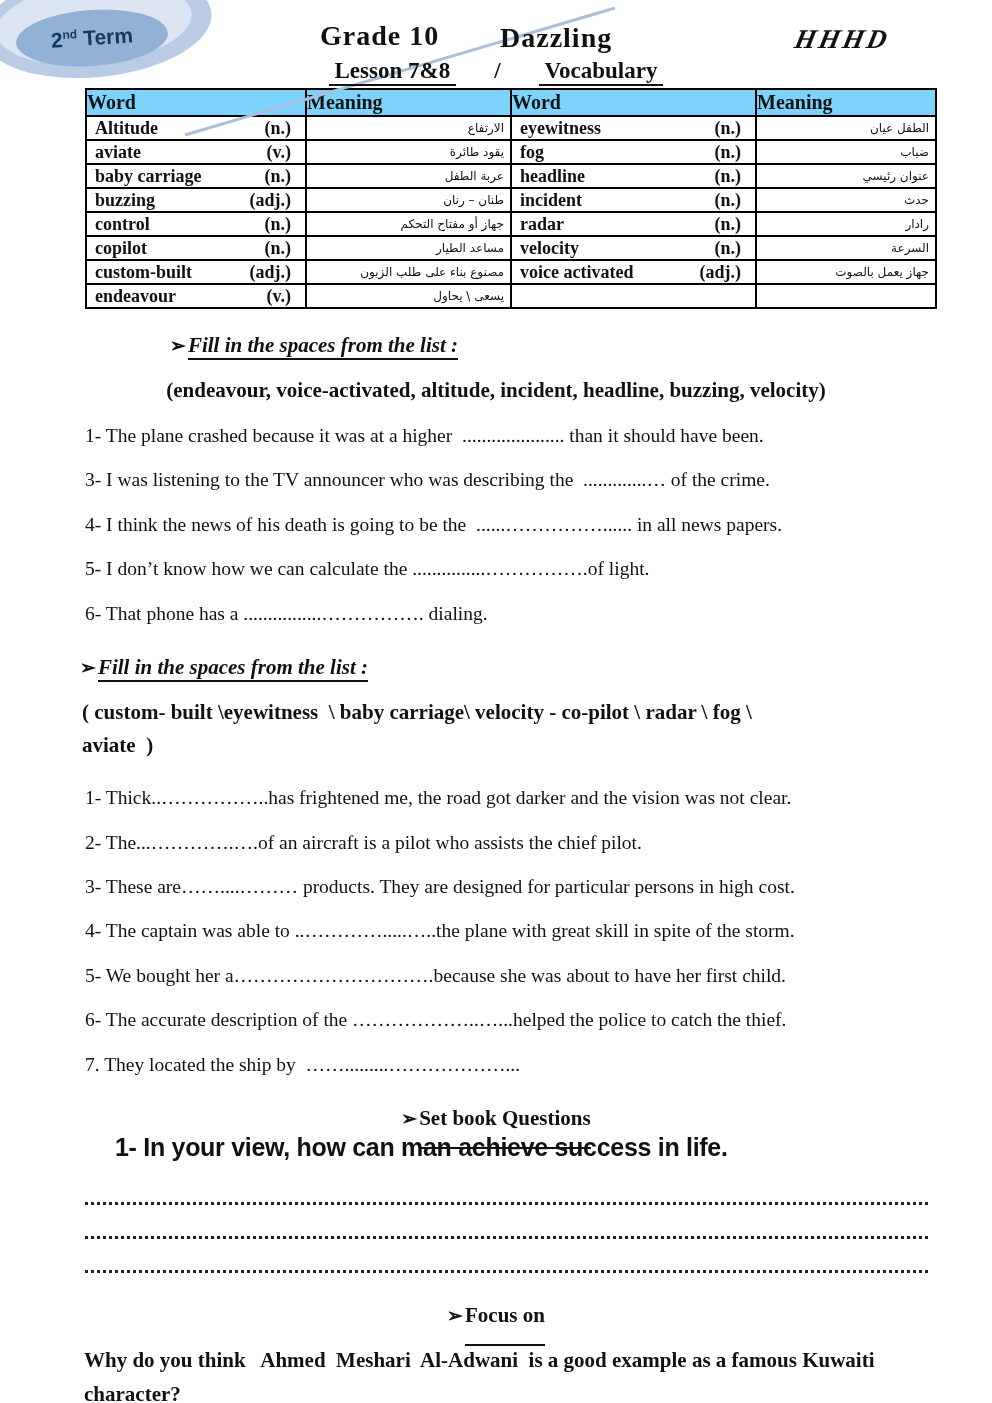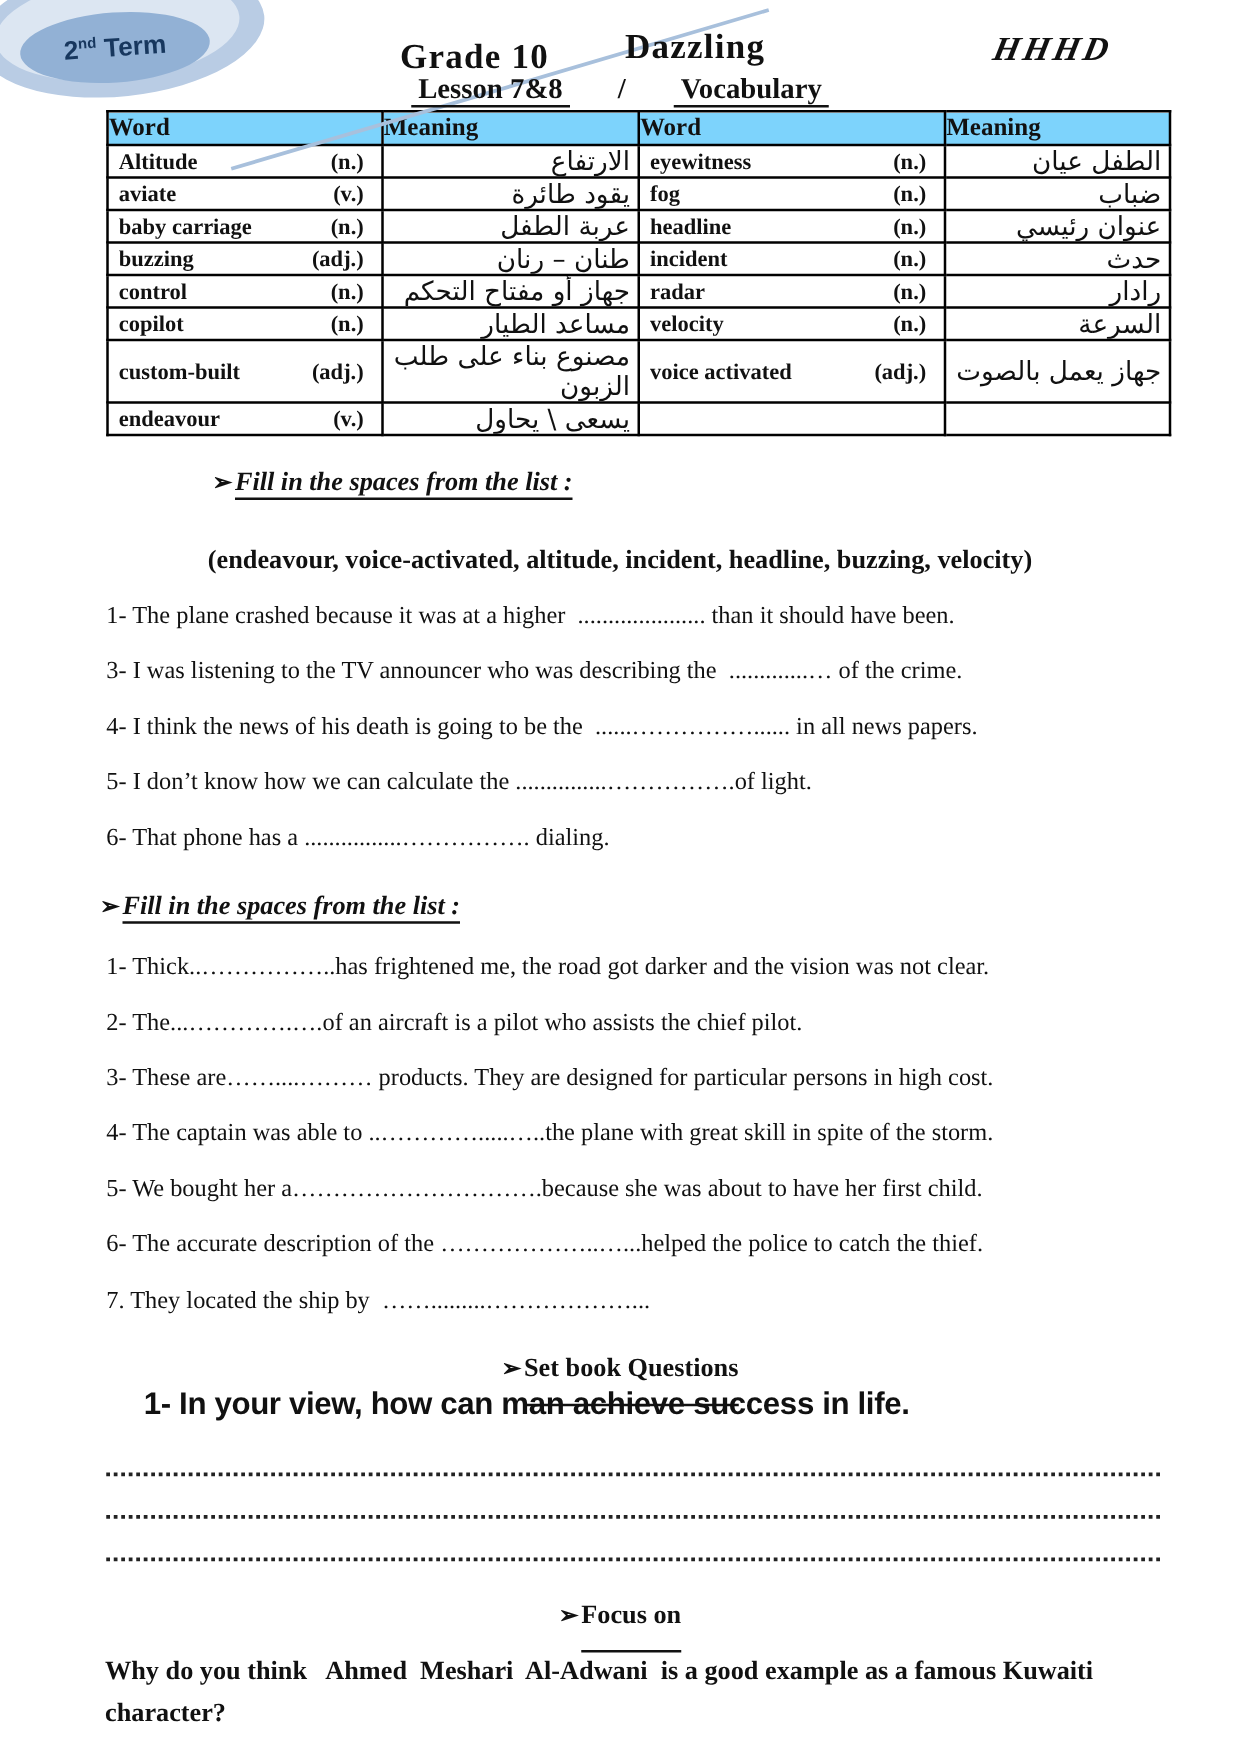--- a/index.html
+++ b/index.html
@@ -15,45 +15,45 @@
   .badge-wrap { position:absolute; left:-18px; top:-28px; width:240px; height:110px; }
   .ell { position:absolute; border-radius:50%; }
   .ell-outer { left:0; top:0; width:230px; height:105px; background:#b9cce4; transform:rotate(-6deg); }
   .ell-mid   { left:14px; top:10px; width:196px; height:82px; background:#dce6f2; transform:rotate(-6deg); }
   .ell-inner { left:34px; top:38px; width:152px; height:56px; background:#92b1d5; transform:rotate(-4deg);
                display:flex; align-items:center; justify-content:center; }
   .badge-text { color:#17375e; font-weight:bold; font-size:21px;
                 font-family:"Liberation Sans","DejaVu Sans",sans-serif; }
   .badge-text sup { font-size:12px; }
   .swoosh { position:absolute; left:0; top:0; width:992px; height:160px; pointer-events:none; }
-  .grade   { position:absolute; left:320px; top:30px; font-size:28px; font-weight:bold; letter-spacing:1px; }
+  .grade   { position:absolute; left:320px; top:20px; font-size:28px; font-weight:bold; letter-spacing:1px; }
   .series  { position:absolute; left:500px; top:22px; font-size:28px; font-weight:bold; letter-spacing:1px; }
   .signature { position:absolute; left:795px; top:24px; font-size:27px; font-weight:bold;
                font-style:italic; letter-spacing:3px; transform:skewX(-12deg); }
   .lesson-line { position:absolute; left:0; top:58px; width:100%; text-align:center;
                  font-size:23px; font-weight:bold; }
   .lesson-line .u { border-bottom:2px solid #111; padding:0 6px 1px 6px; }
   .lesson-line .sep { display:inline-block; margin:0 38px; }
   
   table.vocab { margin-left:85px; width:850px; border-collapse:collapse; table-layout:fixed; }
   table.vocab td, table.vocab th { border:2px solid #000; overflow:hidden; }
   th.head { background:#7dd3fc; font-size:20px; font-weight:bold; height:27px; text-align:left; }
   .c1 { width:220px; } .c2 { width:205px; } .c3 { width:245px; } .c4 { width:180px; }
   td.wcell { height:24px; padding:0 14px 0 8px; font-weight:bold; font-size:18px;
              white-space:nowrap; }
   td.wcell .inner { display:flex; justify-content:space-between; align-items:center;gap:47px; }
-  td.mcell { padding:0 6px; font-size:21px; text-align:right; direction:rtl;
+  td.mcell { padding:0 6px; font-size:12px; text-align:right; direction:rtl;
              font-family:"DejaVu Sans","Liberation Serif",serif; }
   
   .sec-head { font-size:21px; font-weight:bold; font-style:italic; white-space:pre-wrap; }
   .sec-head .txt { border-bottom:2.5px solid #111; padding-bottom:1px; }
   .sec-head-1 { margin:24px 0 0 170px; }
   .sec-head-2 { margin:30px 0 0 80px; }
   .pointer { font-style:normal; font-size:19px; margin-right:2px; }
-  .bank-a { margin-top:37px; text-align:center; font-size:21px; font-weight:bold; white-space:pre-wrap; }
+  .bank-a { margin-top:20px; text-align:center; font-size:21px; font-weight:bold; white-space:pre-wrap; }
   .bank-b { margin:16px 0 0 82px; width:880px; font-size:21px; font-weight:bold;
             line-height:1.55; white-space:pre-wrap; }
   .sent { margin:22px 0 0 85px; width:865px; font-size:19.5px; line-height:1.15; white-space:pre-wrap; }
   .center-head { margin-top:30px; text-align:center; font-size:21px; font-weight:bold; white-space:pre-wrap; }
   .center-head .txt { border-bottom:2.5px solid #111; padding-bottom:17px; }
   .question { margin:2px 0 0 115px; font-size:25px; font-weight:bold;
               font-family:"Liberation Sans","DejaVu Sans",sans-serif; letter-spacing:-0.3px; }
   .focus-q { margin:16px 0 0 84px; width:850px; font-size:21px; font-weight:bold;
              line-height:1.6; white-space:pre-wrap; }
   .dotline { margin:31px 0 0 85px; width:843px; height:0; border-bottom:3px dotted #222; }
@@ -230,20 +230,21 @@
 
   <div class="sec-head sec-head-1"><span class="pointer">➢</span><span class="txt">Fill in the spaces from the list :</span></div>
   <div class="bank-a">(endeavour, voice-activated, altitude, incident, headline, buzzing, velocity)</div>
   <div class="sent">1- The plane crashed because it was at a higher  ..................... than it should have been.</div>
   <div class="sent">3- I was listening to the TV announcer who was describing the  .............… of the crime.</div>
   <div class="sent">4- I think the news of his death is going to be the  ......……………...... in all news papers.</div>
   <div class="sent">5- I don’t know how we can calculate the ...............…………….of light.</div>
   <div class="sent">6- That phone has a ................……………. dialing.</div>
 
   <div class="sec-head sec-head-2"><span class="pointer">➢</span><span class="txt">Fill in the spaces from the list :</span></div>
+  <div class="bank-b"><span>( custom- built \eyewitness  \ baby carriage\ velocity - co-pilot \ radar \ fog \</span><br><span>aviate  )</span></div>
   <div class="sent" style="margin-top:26px">1- Thick..……………..has frightened me, the road got darker and the vision was not clear.</div>
   <div class="sent">2- The...………….….of an aircraft is a pilot who assists the chief pilot.</div>
   <div class="sent">3- These are……....……… products. They are designed for particular persons in high cost.</div>
   <div class="sent">4- The captain was able to ..………….....…..the plane with great skill in spite of the storm.</div>
   <div class="sent">5- We bought her a………………………….because she was about to have her first child.</div>
   <div class="sent">6- The accurate description of the ………………..…...helped the police to catch the thief.</div>
   <div class="sent">7. They located the ship by  …….........………………...</div>
 
   <div class="center-head"><span class="pointer">➢</span><span class="txt">Set book Questions</span></div>
   <div class="question">1-  In your view, how can man achieve success in life.</div>

